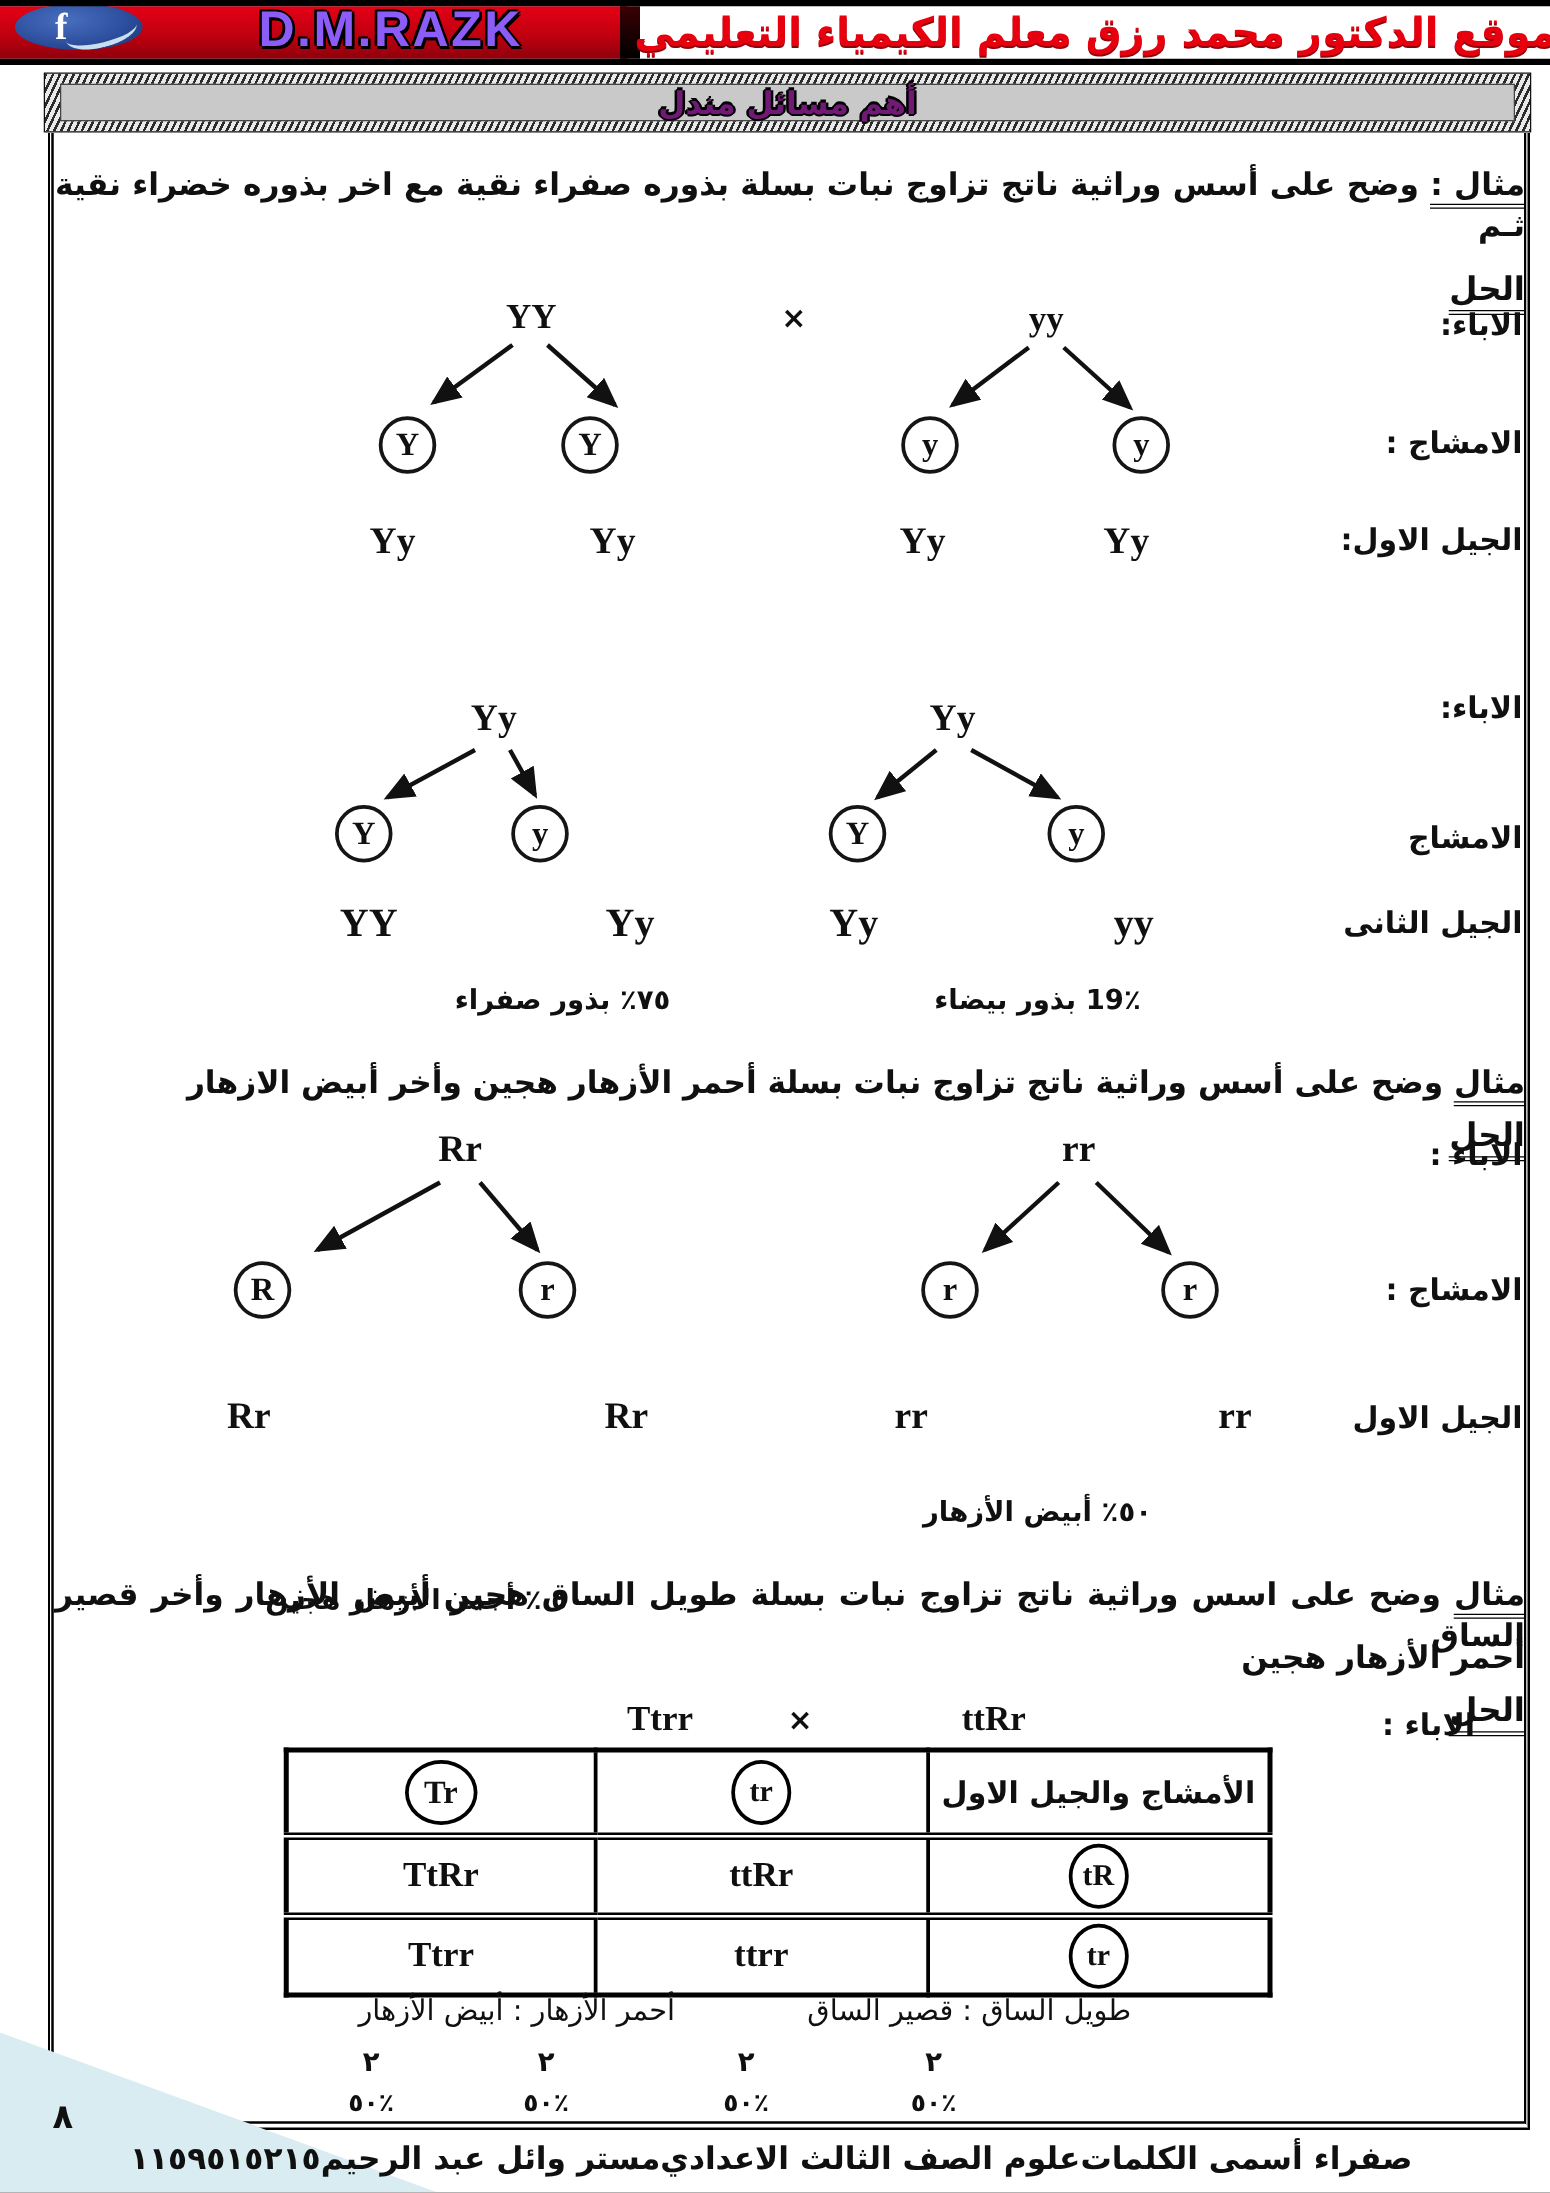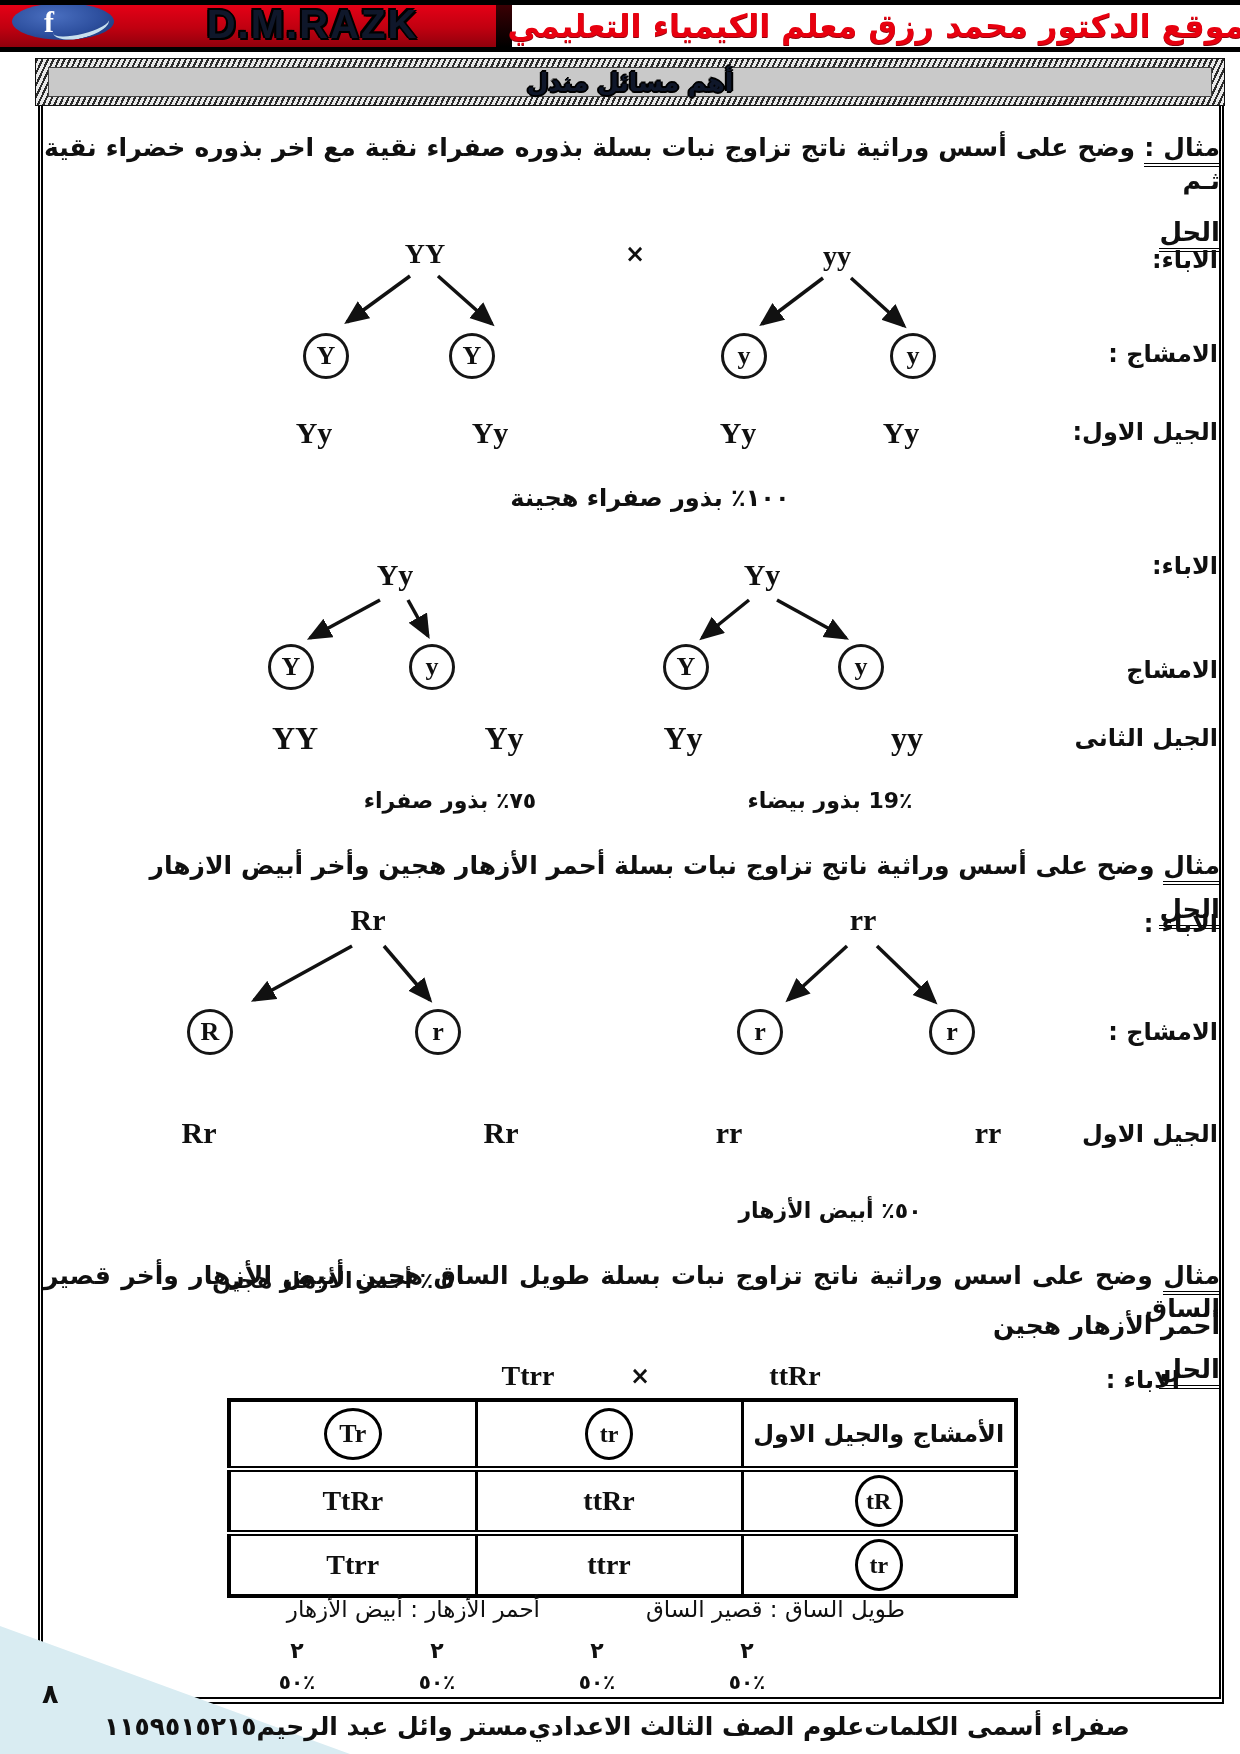--- a/index.html
+++ b/index.html
@@ -14,32 +14,32 @@
         background:linear-gradient(180deg,#e50016 0%,#c00010 55%,#90000c 100%);}
   .banner .divider{position:absolute;left:496px;top:5px;width:16px;height:42px;
         background:linear-gradient(180deg,#3a0004,#000);}
   .fb-oval{position:absolute;left:12px;top:3px;width:102px;height:37px;border-radius:50%;
         background:radial-gradient(ellipse at 40% 35%,#4a6fc0 0%,#2d4f9e 55%,#16306e 100%);
         display:flex;align-items:center;justify-content:center;}
   .fb-f{color:#fff;font-family:"Liberation Serif",serif;font-weight:bold;font-size:30px;margin-left:-28px;}
   .fb-swoosh{position:absolute;left:52px;top:14px;width:58px;height:20px;border-radius:50%;
         border-bottom:4px solid #c7dfee;transform:rotate(-14deg);}
   .dm-logo{position:absolute;left:140px;top:4px;width:345px;height:40px;display:flex;align-items:center;justify-content:center;
-        font-family:"Liberation Sans",sans-serif;font-weight:900;font-size:40px;letter-spacing:2px;color:#0f172a;
+        font-family:"Liberation Sans",sans-serif;font-weight:900;font-size:40px;letter-spacing:2px;color:#8b5cf6;
         text-shadow:2px 0 0 #000,-2px 0 0 #000,0 2px 0 #000,0 -2px 0 #000,2px 2px 0 #000,-2px -2px 0 #000;}
   .site-title{position:absolute;left:512px;top:5px;width:728px;height:42px;direction:rtl;
         display:flex;align-items:center;justify-content:center;font-weight:900;font-size:32px;color:#e8000f;
         text-shadow:0 1px 0 #8d040c;white-space:nowrap;}
   
   .title-bar{position:absolute;left:35px;top:58px;width:1190px;height:48px;
         background:repeating-linear-gradient(115deg,#2b2b2b 0 2px,#e9e9e9 2px 5px);
         border:1px solid #111;box-sizing:border-box;}
   .title-body{position:absolute;left:12px;top:8px;right:12px;bottom:8px;background:#c9c9c9;
         border:1px solid #444;display:flex;align-items:center;justify-content:center;}
-  .title-text{direction:rtl;font-weight:bold;font-size:25px;color:#0f172a;
+  .title-text{direction:rtl;font-weight:bold;font-size:25px;color:#701a75;
         text-shadow:-2px 0 0 #000,2px 0 0 #000,0 -2px 0 #000,0 2px 0 #000,1px 1px 0 #000,-1px -1px 0 #000;}
   
   .frame{position:absolute;left:38px;top:106px;width:1186px;height:1598px;box-sizing:border-box;
         border-left:5px double #000;border-right:5px double #000;border-bottom:7px double #000;}
   
   .ar{direction:rtl;font-weight:bold;margin-top:20px;}
   .exline{position:absolute;left:44px;right:20px;font-size:25px;line-height:1.3;}
   .just{text-align:justify;text-align-last:justify;}
   .rt{text-align:right;}
   .ul{border-bottom:4px double #000;padding-bottom:1px;}
@@ -113,21 +113,20 @@
   <div class="circ" style="left:721px;top:333px;">y</div>
   <div class="circ" style="left:890px;top:333px;">y</div>
   <div class="side-label" style="top:340px;">الامشاج :</div>
 
   <div class="abs gene" style="left:269px;top:416px;width:90px;font-size:30px;">Yy</div>
   <div class="abs gene" style="left:445px;top:416px;width:90px;font-size:30px;">Yy</div>
   <div class="abs gene" style="left:693px;top:416px;width:90px;font-size:30px;">Yy</div>
   <div class="abs gene" style="left:856px;top:416px;width:90px;font-size:30px;">Yy</div>
   <div class="side-label" style="top:418px;">الجيل الاول:</div>
 
-  <div class="res" style="left:400px;top:484px;width:500px;font-size:24px;">١٠٠٪ بذور صفراء هجينة</div>
 
   <div class="side-label" style="top:552px;">الاباء:</div>
   <div class="abs gene" style="left:350px;top:558px;width:90px;font-size:30px;">Yy</div>
   <div class="abs gene" style="left:717px;top:558px;width:90px;font-size:30px;">Yy</div>
 
   <div class="circ" style="left:268px;top:644px;">Y</div>
   <div class="circ" style="left:409px;top:644px;">y</div>
   <div class="circ" style="left:663px;top:644px;">Y</div>
   <div class="circ" style="left:838px;top:644px;">y</div>
   <div class="side-label" style="top:656px;">الامشاج</div>

